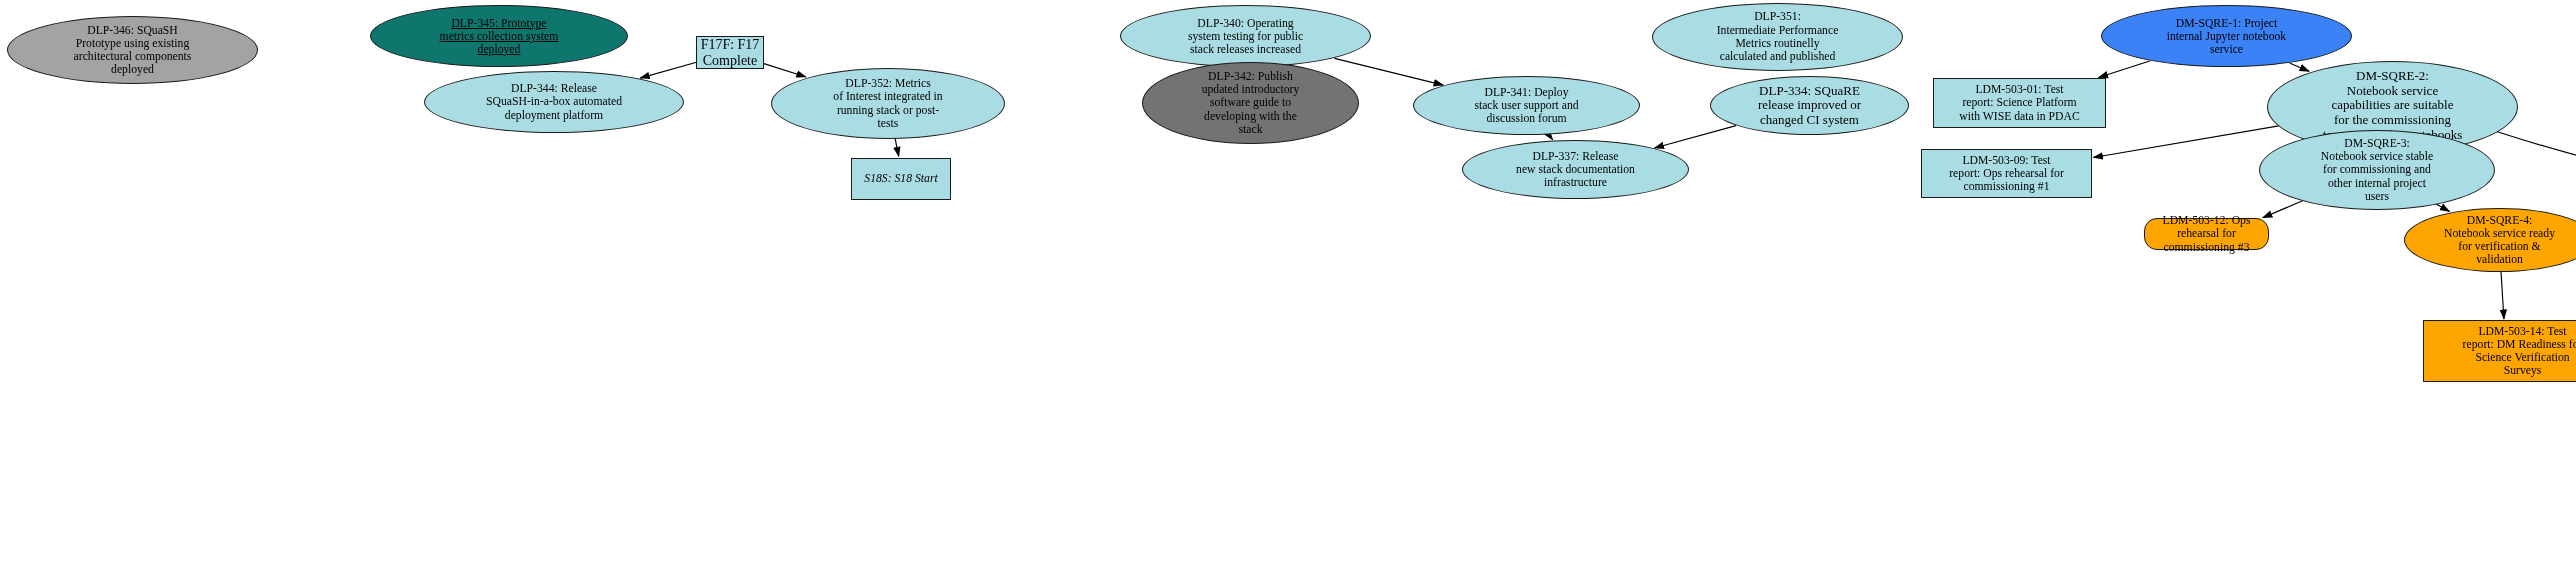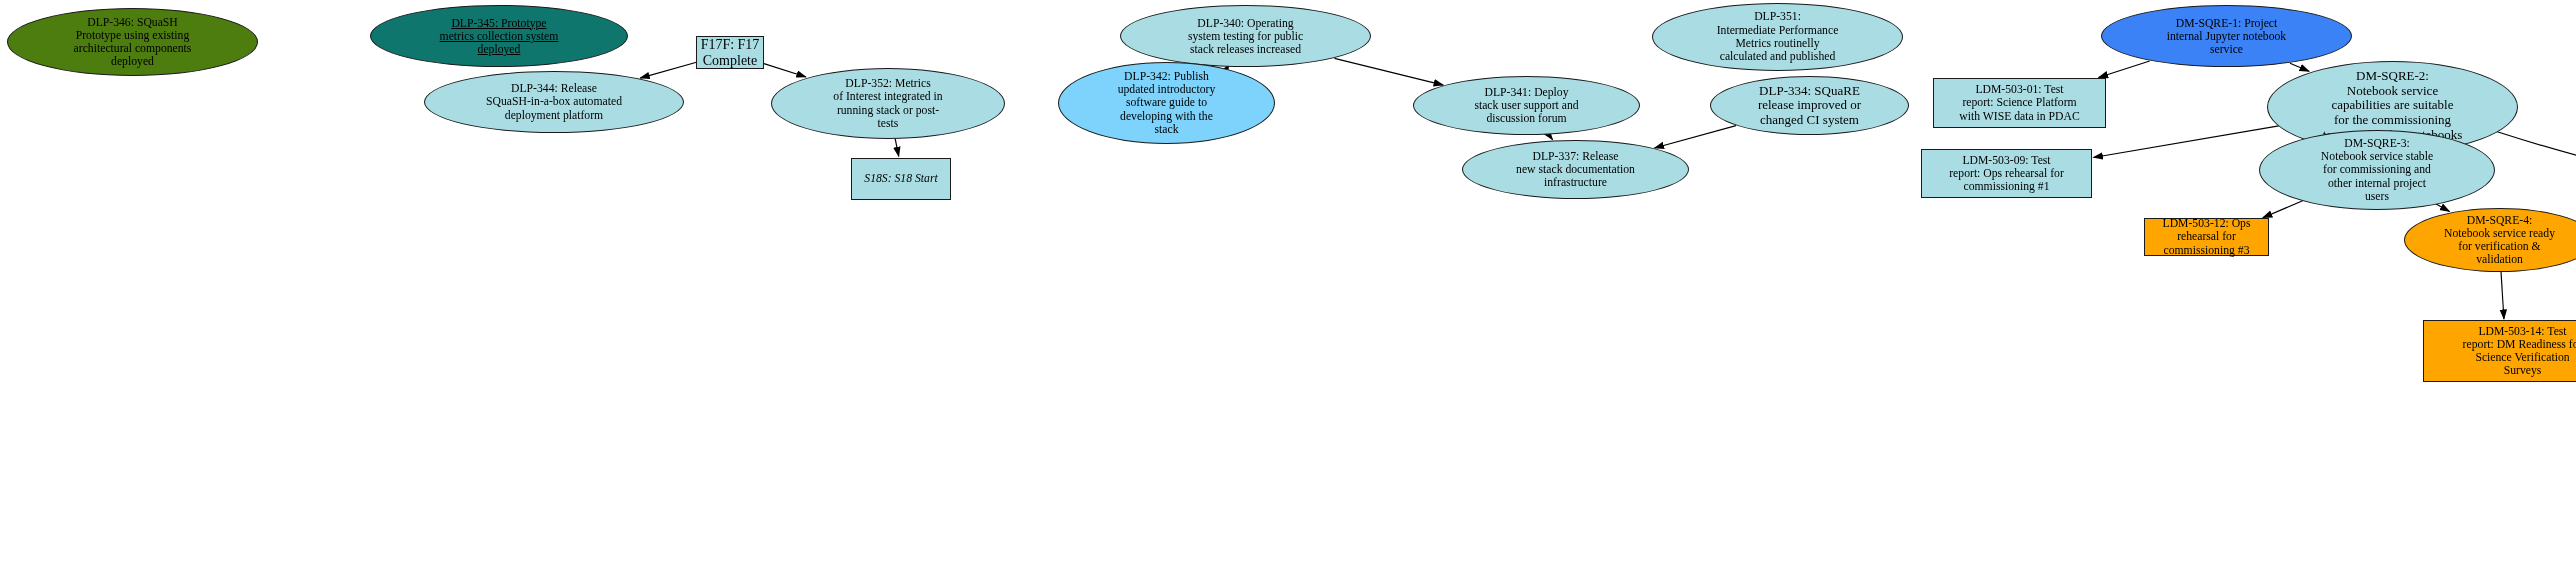--- a/index.html
+++ b/index.html
@@ -52,21 +52,21 @@
         <path d="M4336.268309859155,106.4 L4370.219357038861,226.92621748795295" fill="none" stroke="#000000" stroke-width="1.8" marker-end="url(#arrow)"></path>
         <path d="M4264.604499583798,202.8253131428709 L4313.850068653417,230.9160954994844" fill="none" stroke="#000000" stroke-width="1.8" marker-end="url(#arrow)"></path>
         <path d="M4255.876001704821,203.94392042160655 Q4281.245887048763,267.6663998666621 4446.615772392705,331.38887931171774" fill="none" stroke="#000000" stroke-width="1.8" marker-end="url(#arrow)"></path>
         <path d="M3835.7051113013367,202.4406304610078 Q4040.0504859157236,268.67736038422026 4384.39586053011,334.91409030743273" fill="none" stroke="#000000" stroke-width="1.8" marker-end="url(#arrow)"></path>
         <path d="M4429.620123438107,309.6735604171757 L4455.278658970098,331.2140593823043" fill="none" stroke="#000000" stroke-width="1.8" marker-end="url(#arrow)"></path>
         <path d="M4989.7217045454545,179.55 L4992.526657418758,214.812264692961" fill="none" stroke="#000000" stroke-width="1.8" marker-end="url(#arrow)"></path>
         <path d="M4853.027046545258,294.69943251542577 L4595.787987283102,341.28603379912323" fill="none" stroke="#000000" stroke-width="1.8" marker-end="url(#arrow)"></path>
       </g>
   </svg>
   <div id="node-layer">
-      <div class="node ellipse" style="left: 7px; top: 8px; width: 251px; height: 68px; background: #4d7c0f;">
+      <div class="node ellipse" style="left: 7px; top: 16px; width: 251px; height: 68px; background: #a3a3a3;">
         <div class="lbl" style="font-size: 11.7px;">DLP-346: SQuaSH
 Prototype using existing
 architectural components
 deployed</div>
       </div>
       <div class="node ellipse" style="left: 370px; top: 5.2px; width: 258px; height: 62px; background: #0f766e; text-decoration: underline;">
         <div class="lbl" style="font-size: 11.7px;">DLP-345: Prototype
 metrics collection system
 deployed</div>
       </div>
@@ -94,21 +94,21 @@
         <div class="lbl" style="font-size: 11.7px;">DLP-344: Release
 SQuaSH-in-a-box automated
 deployment platform</div>
       </div>
       <div class="node ellipse" style="left: 771px; top: 68px; width: 234px; height: 71px; background: rgb(170, 221, 227);">
         <div class="lbl" style="font-size: 11.7px;">DLP-352: Metrics
 of Interest integrated in
 running stack or post-
 tests</div>
       </div>
-      <div class="node ellipse" style="left: 1058px; top: 62px; width: 217px; height: 82px; background: #7dd3fc;">
+      <div class="node ellipse" style="left: 1142px; top: 62px; width: 217px; height: 82px; background: #737373;">
         <div class="lbl" style="font-size: 11.7px;">DLP-342: Publish
 updated introductory
 software guide to
 developing with the
 stack</div>
       </div>
       <div class="node ellipse" style="left: 1413px; top: 76px; width: 227px; height: 59px; background: rgb(170, 221, 227);">
         <div class="lbl" style="font-size: 11.7px;">DLP-341: Deploy
 stack user support and
 discussion forum</div>
@@ -144,21 +144,21 @@
       <div class="node ellipse" style="left: 2259px; top: 130px; width: 236px; height: 80px; background: rgb(170, 221, 227);">
         <div class="lbl" style="font-size: 11.7px;">DM-SQRE-3:
 Notebook service stable
 for commissioning and
 other internal project
 users</div>
       </div>
       <div class="node boxnode" style="left: 851px; top: 158px; width: 100px; height: 42px; background: rgb(170, 221, 227); font-style: italic;">
         <div class="lbl" style="font-size: 11.7px;">S18S: S18 Start</div>
       </div>
-      <div class="node boxnode" style="left: 2144px; top: 218px; width: 125px; height: 38px; background: rgb(255, 165, 0);">
+      <div class="node boxnode" style="left: 2144px; top: 218px; width: 125px; height: 32px; background: rgb(255, 165, 0); border-radius: 13px;">
         <div class="lbl" style="font-size: 11.7px;">LDM-503-12: Ops
 rehearsal for
 commissioning #3</div>
       </div>
       <div class="node ellipse" style="left: 2404px; top: 208px; width: 191px; height: 64px; background: rgb(255, 165, 0);">
         <div class="lbl" style="font-size: 11.7px;">DM-SQRE-4:
 Notebook service ready
 for verification &amp;
 validation</div>
       </div>

